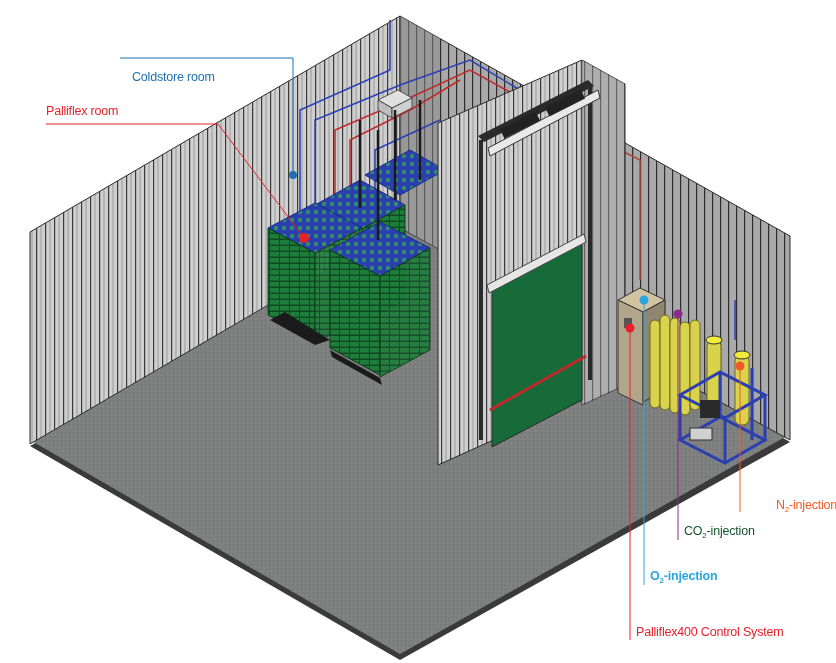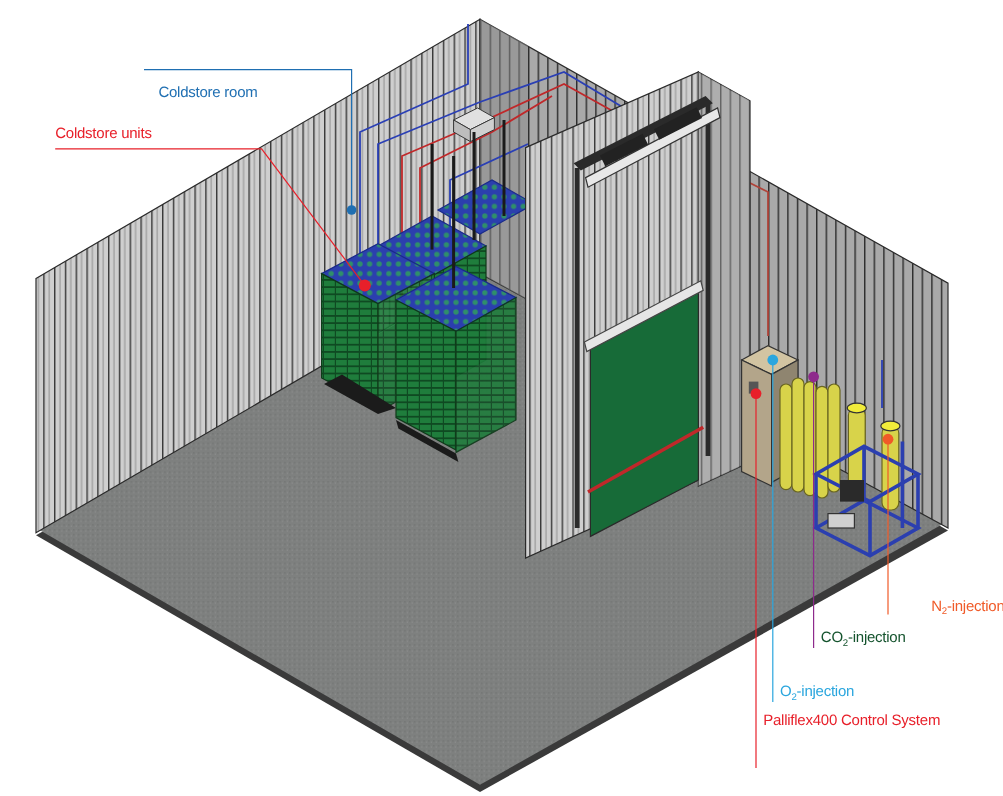--- a/index.html
+++ b/index.html
@@ -159,26 +159,26 @@
     <circle cx="644" cy="300" r="4.5" fill="#2aa6de"></circle>
     <circle cx="678" cy="314" r="4.5" fill="#8e2a8c"></circle>
     <circle cx="740" cy="366" r="4.5" fill="#f05a28"></circle>
   </g>
 </svg>
 
 <div class="lbl" style="left:132px;top:31px;color:#1f6fb2;margin-top:39px;">
   <span>Coldstore room</span>
 </div>
 <div class="lbl" style="left:46px;top:104px;color:#e8202a;">
-  <span>Coldstore units</span>
+  <span>Palliflex room</span>
 </div>
 <div class="lbl" style="left:776px;top:498px;color:#f05a28;">
   <span>N</span><sub>2</sub><span>-injection</span>
 </div>
 <div class="lbl" style="left:684px;top:524px;color:#14532d;">
   <span>CO</span><sub>2</sub><span>-injection</span>
 </div>
-<div class="lbl" style="left:650px;top:569px;color:#2aa6de;">
+<div class="lbl" style="left:650px;top:569px;color:#2aa6de;font-weight:bold;">
   <span>O</span><sub>2</sub><span>-injection</span>
 </div>
-<div class="lbl" style="left:636px;top:593px;color:#e8202a;">
+<div class="lbl" style="left:636px;top:625px;color:#e8202a;">
   <span>Palliflex400 Control System</span>
 </div>
 
 </body></html>

